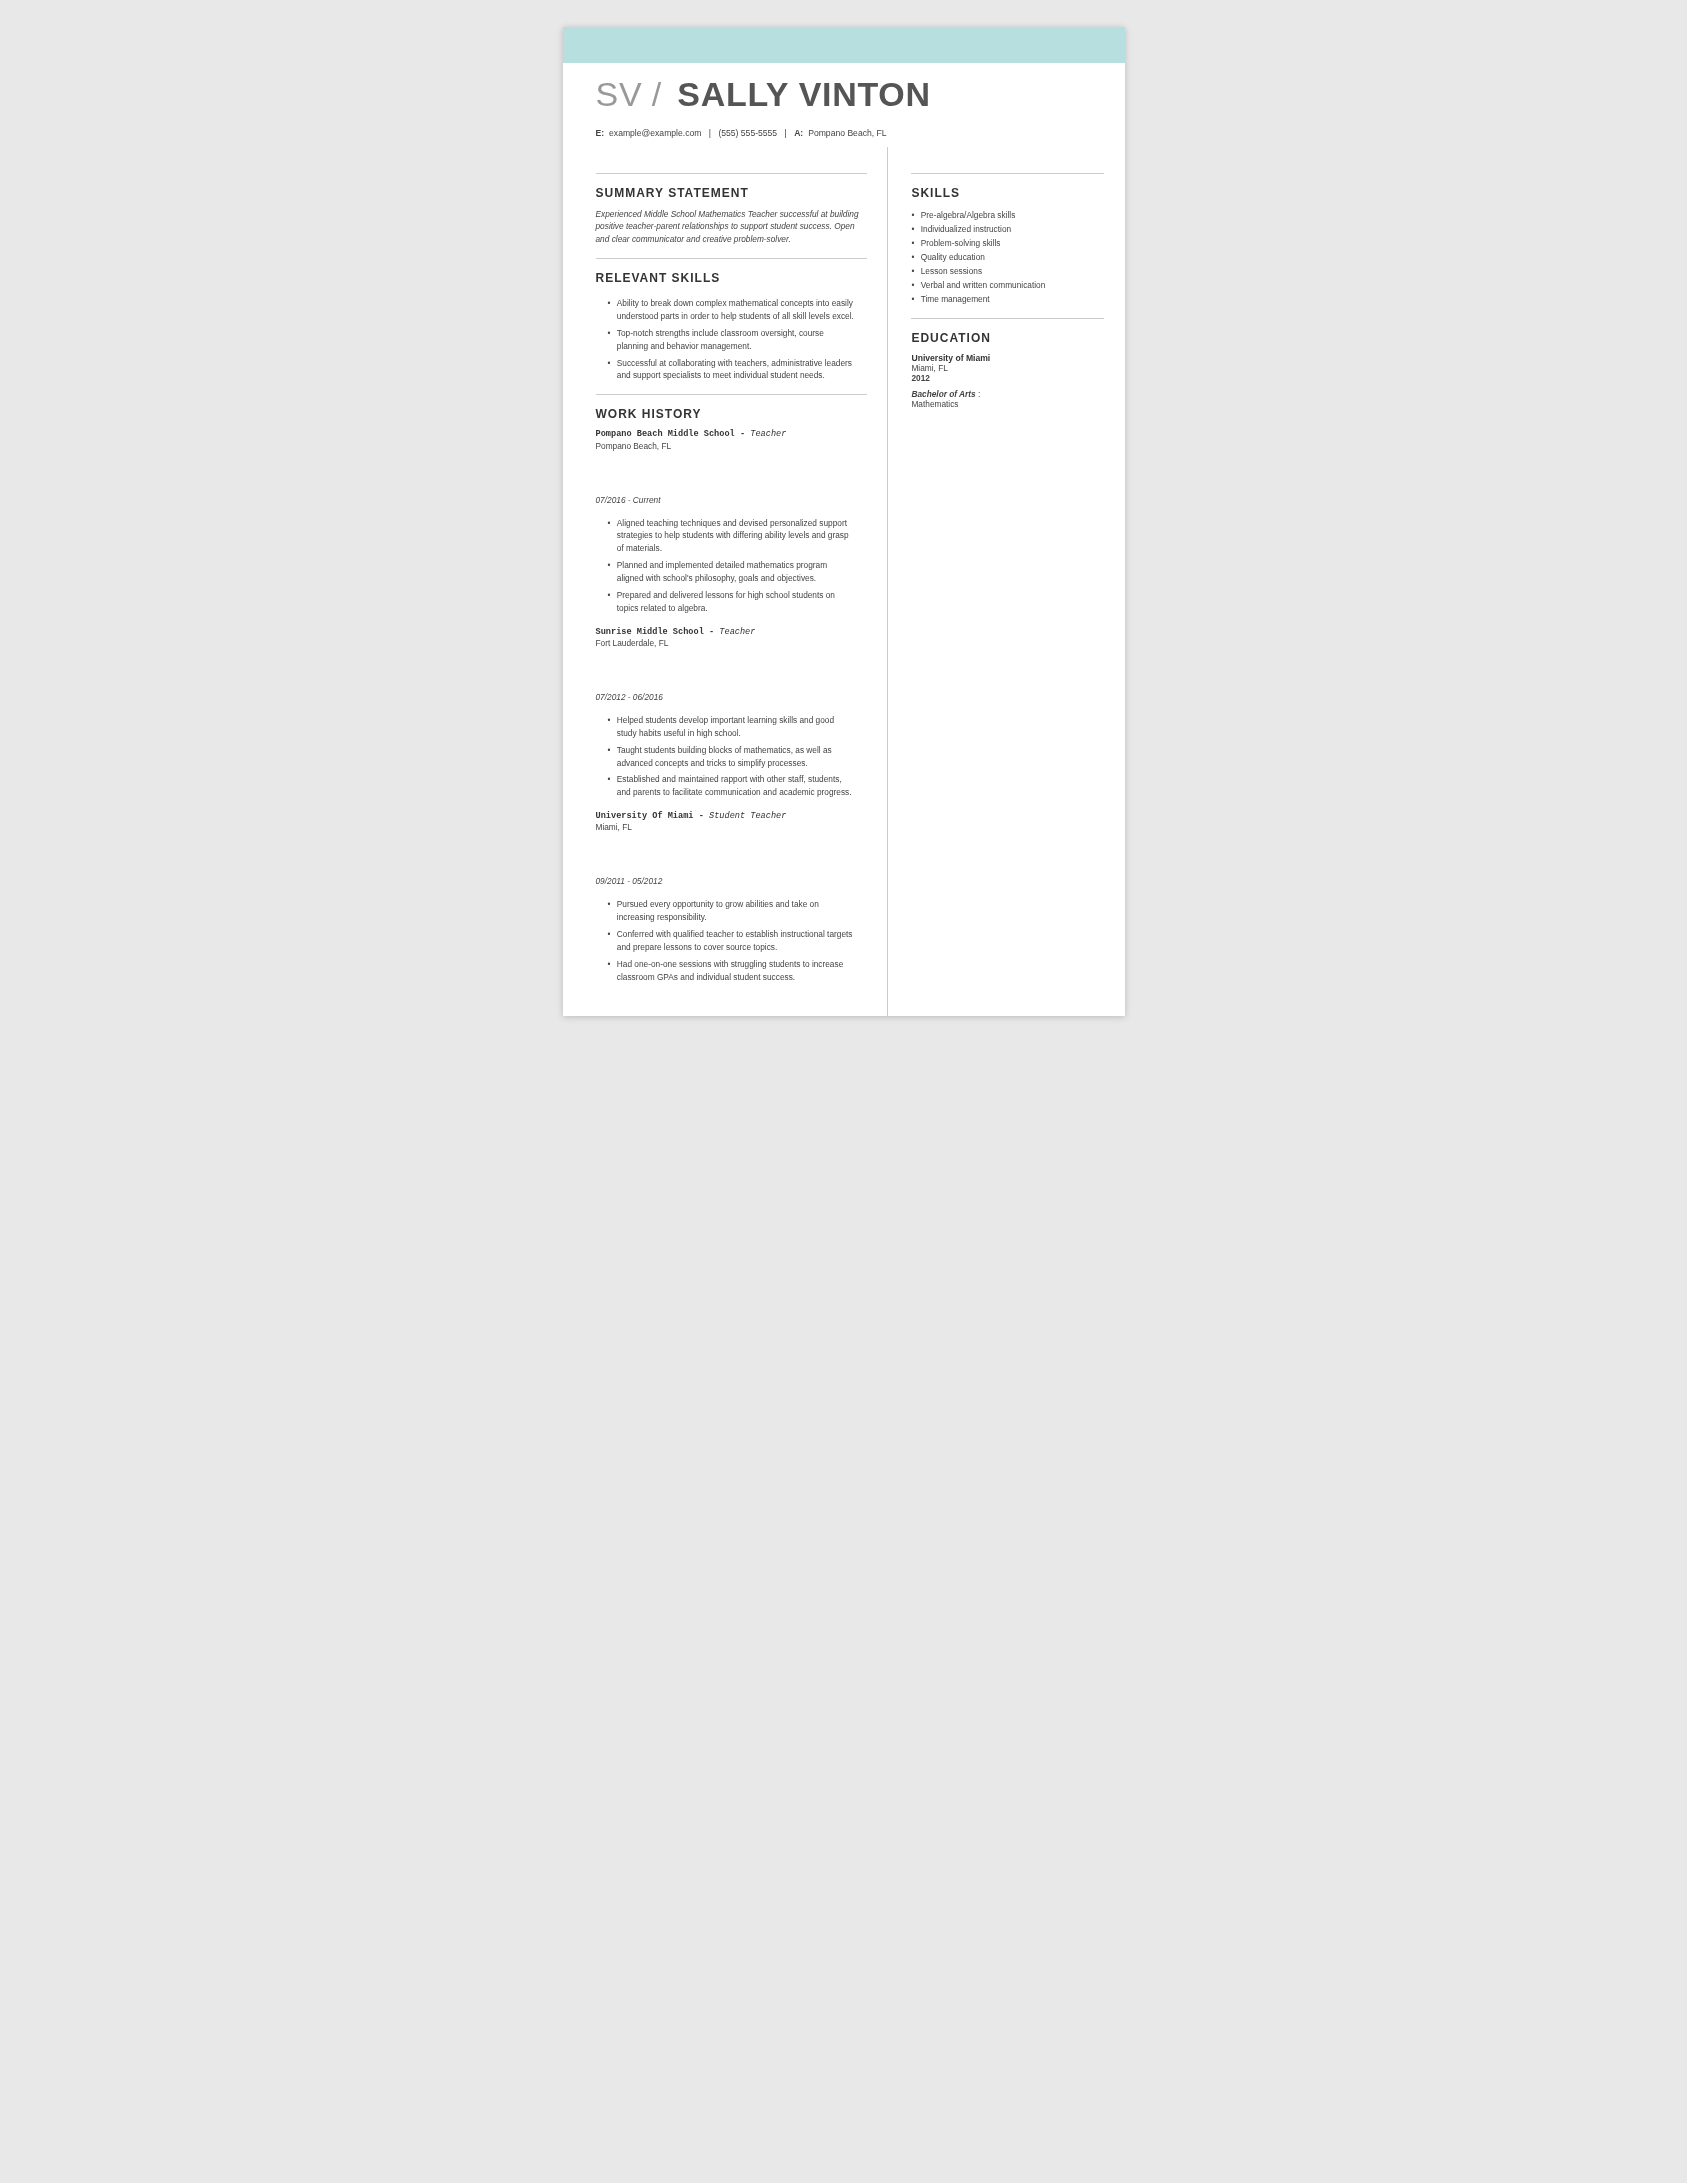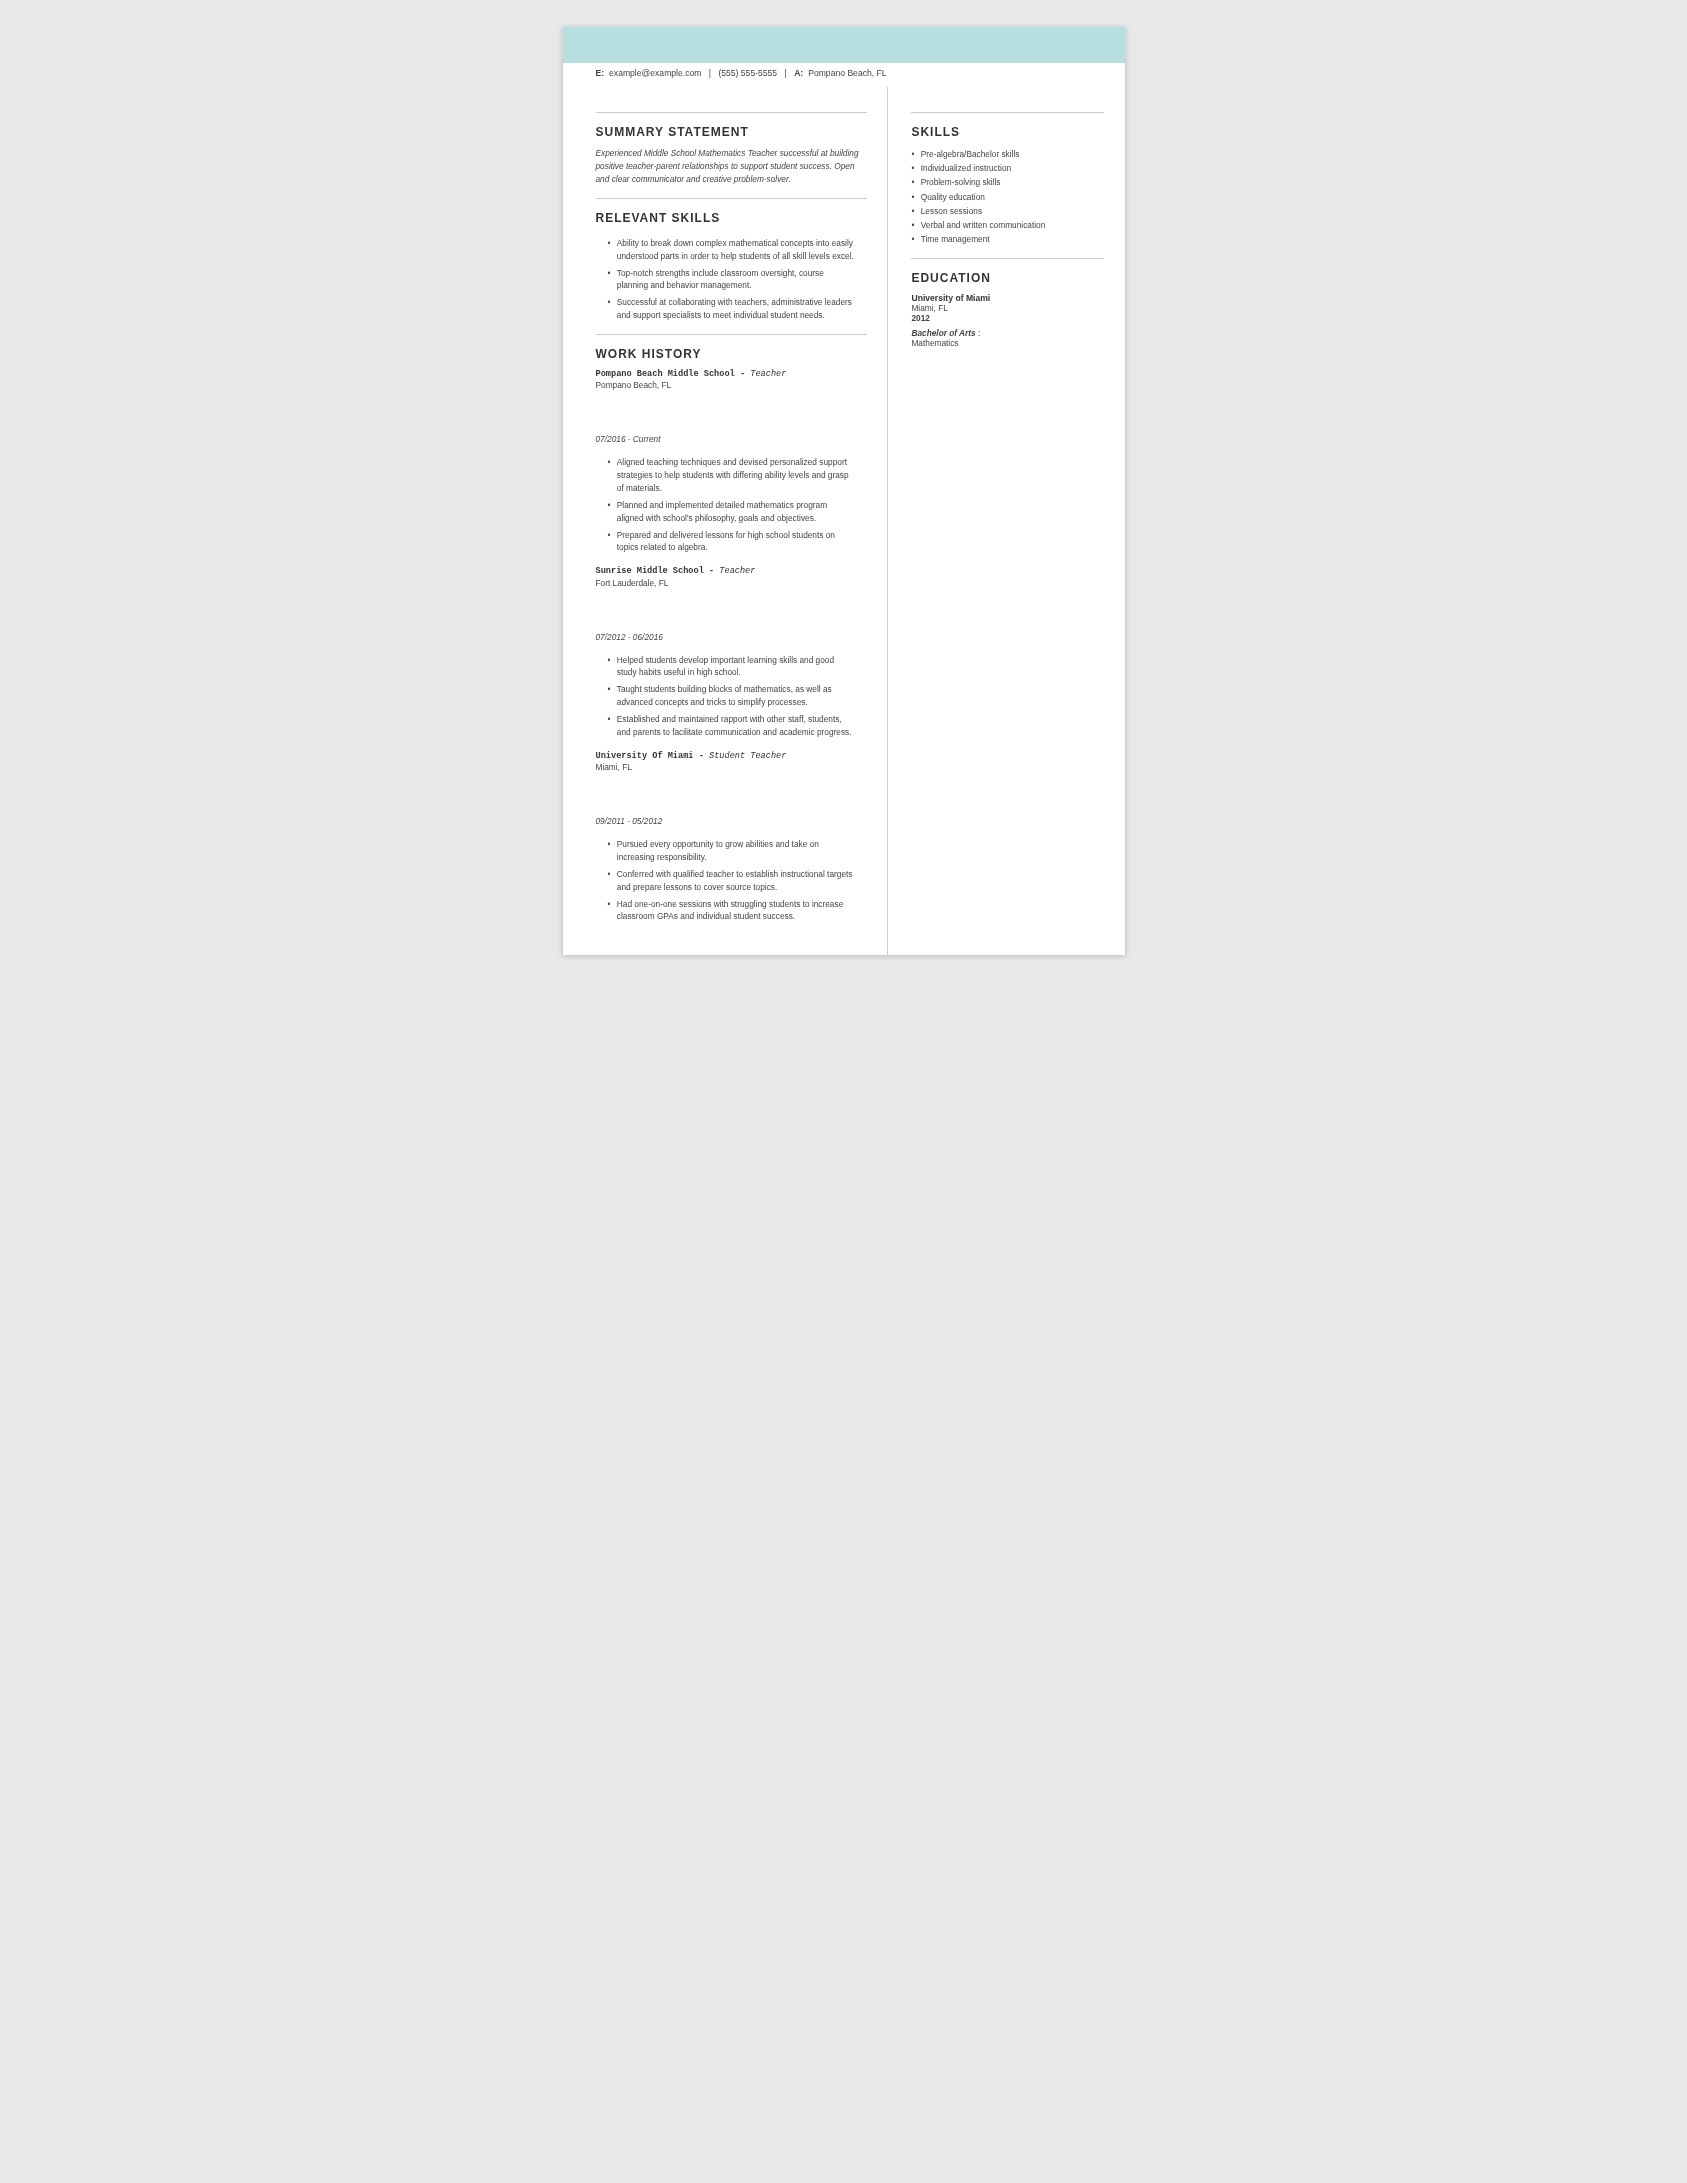--- a/index.html
+++ b/index.html
@@ -217,20 +217,25 @@
       color: #444444;
     }
   </style>
 </head>
 <body>
 
 <div class="resume-page">
 
   <div class="header-banner"></div>
 
+  <div class="header-name-section">
+    <span class="header-initials">SV</span>
+    <span class="header-separator"> / </span>
+    <span class="header-fullname">SALLY VINTON</span>
+  </div>
 
   <div class="contact-bar">
     <span class="contact-label">E:</span>
     <span>example@example.com</span>
     <span> &nbsp;|&nbsp; </span>
     <span>(555) 555-5555</span>
     <span> &nbsp;|&nbsp; </span>
     <span class="contact-label">A:</span>
     <span>Pompano Beach, FL</span>
   </div>
@@ -299,21 +304,21 @@
         </ul>
       </div>
 
     </div>
 
     <div class="right-column">
 
       <hr class="divider">
       <div class="section-title">SKILLS</div>
       <ul class="skills-list">
-        <li>Pre-algebra/Bachelor skills</li>
+        <li>Pre-algebra/Algebra skills</li>
         <li>Individualized instruction</li>
         <li>Problem-solving skills</li>
         <li>Quality education</li>
         <li>Lesson sessions</li>
         <li>Verbal and written communication</li>
         <li>Time management</li>
       </ul>
 
       <hr class="divider">
       <div class="section-title">EDUCATION</div>

